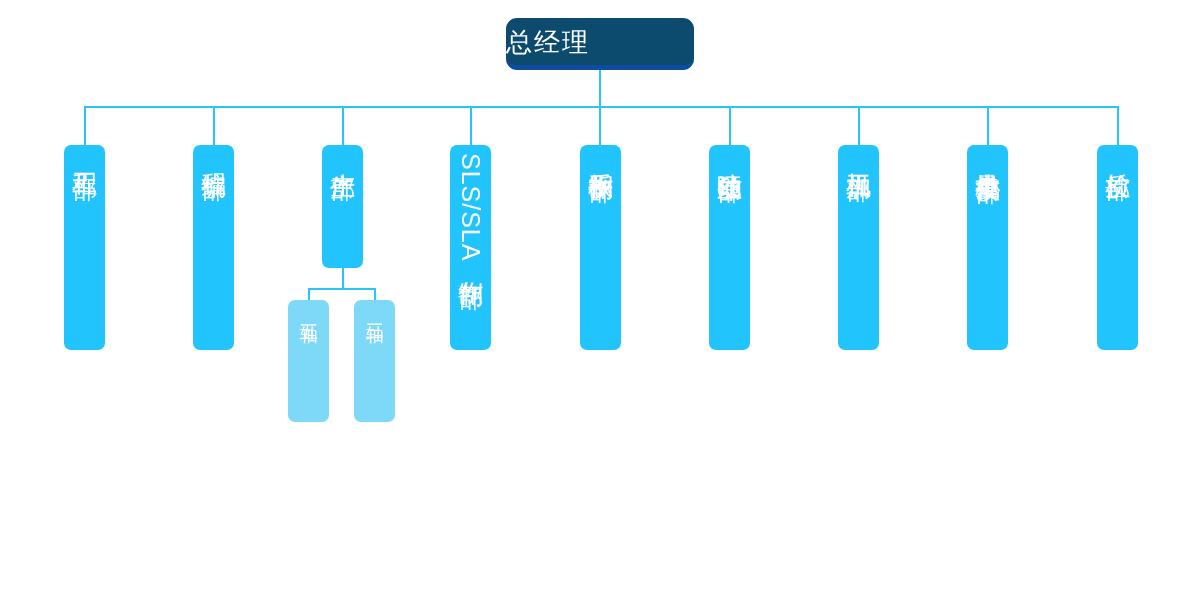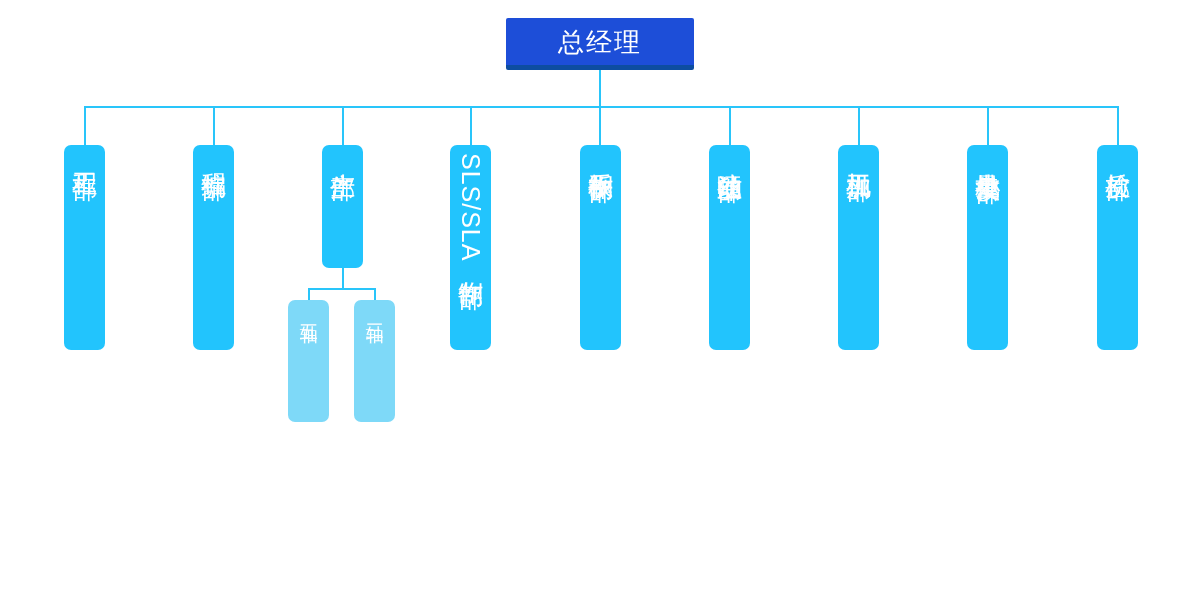--- a/index.html
+++ b/index.html
@@ -26,26 +26,25 @@
     position: absolute;
     background: #29c5fa;
   }
   .conn-h { height: 2px; }
   .conn-v { width: 2px; }
 
   
   .root-node {
     position: absolute;
     box-sizing: border-box;
-    background: #1d4ed8;
+    background: #0c4a6e;
     border-bottom: 5px solid #0d4da0;
-    border-radius: 2px;
+    border-radius: 11px;
     display: flex;
     align-items: center;
-    justify-content: center;
     color: #ffffff;
   }
   .root-label {
     font-size: 26px;
     letter-spacing: 2px;
     line-height: 1;
     color: #ffffff;
     white-space: nowrap;
   }
 

